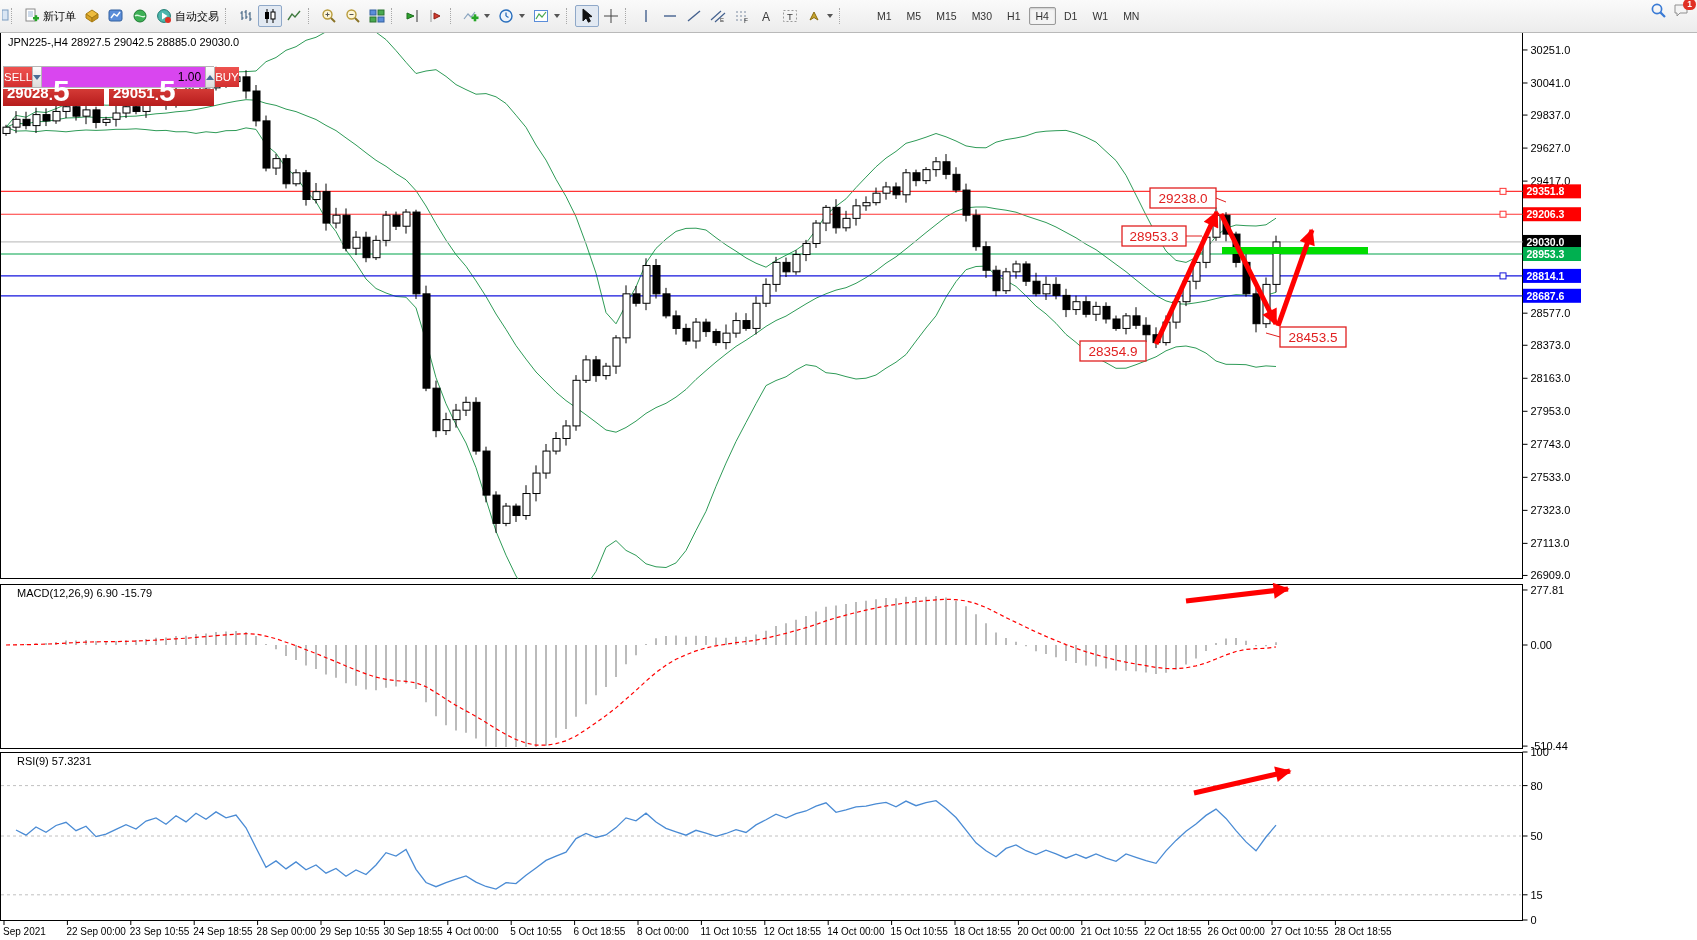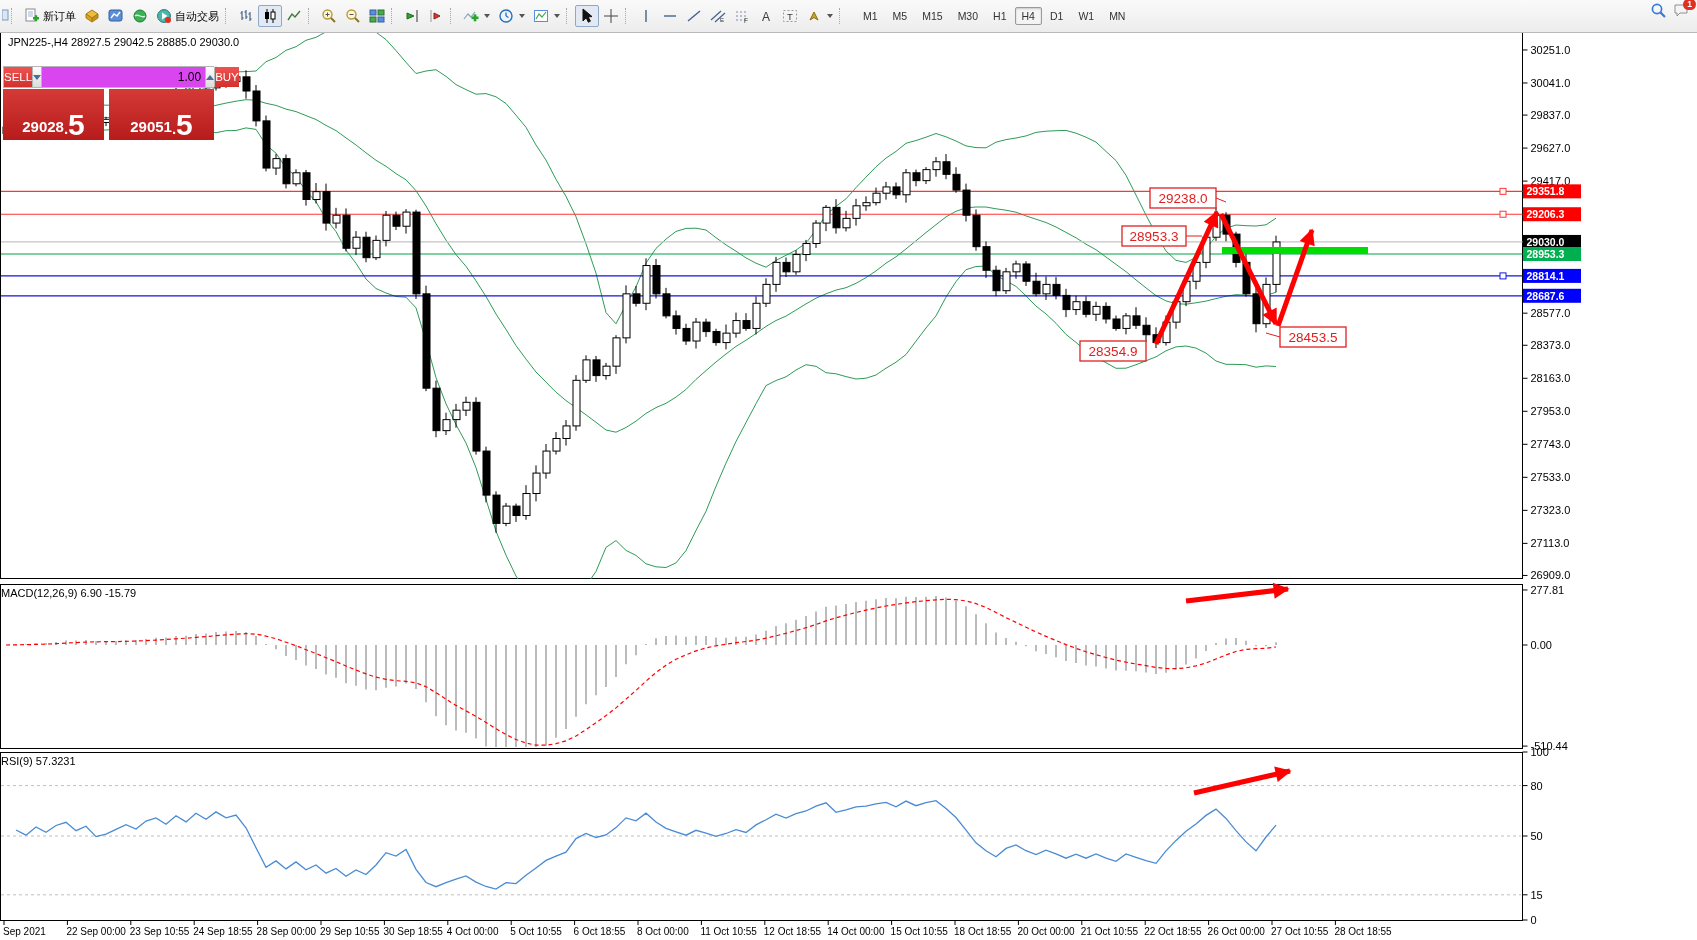--- a/index.html
+++ b/index.html
@@ -9,47 +9,47 @@
   #toolbar{position:absolute;left:0;top:0;width:1697px;height:22px;
     background:linear-gradient(#fafafa,#ececec);border-bottom:1px solid #b9b9b9;
     display:flex;align-items:center;padding:16px 2px;box-sizing:border-box;z-index:10;}
   .tbtn{display:flex;align-items:center;gap:3px;height:20px;padding:0 3px;border:1px solid transparent;
     border-radius:2px;cursor:default;}
   .tbtn.pressed{background:#e2e9f2;border:1px solid #8fa8c8;}
   .tsep{width:4px;height:16px;border-left:1px dotted #a8a8a8;margin:0 4px 0 2px;}
   .tlabel{font-size:11px;white-space:nowrap;}
   .caret{width:0;height:0;border-left:3px solid transparent;border-right:3px solid transparent;
     border-top:4px solid #555;margin-left:2px;}
-  #tf-bar{display:flex;align-items:center;gap:1px;margin-left:8px;}
+  #tf-bar{display:flex;align-items:center;gap:1px;margin-left:22px;}
   .tfbtn{padding:2px 6px;font-size:10.5px;color:#333;border:1px solid transparent;border-radius:2px;}
   .tfbtn.active{background:#f4f4f4;border:1px solid #9a9a9a;box-shadow:inset 0 1px 2px rgba(0,0,0,.18);}
   #toolbar-right{position:absolute;right:6px;top:1px;display:flex;align-items:center;gap:6px;height:20px;}
   #chat-badge{position:absolute;right:-5px;top:-3px;background:#e03024;color:#fff;font-size:8.5px;
     font-weight:bold;border-radius:7px;min-width:11px;height:11px;line-height:11px;text-align:center;padding:0 1px;}
   
   #chart-title{position:absolute;left:8px;top:36px;font-size:11px;z-index:3;}
-  .ind-label{position:absolute;left:1px;font-size:11px;z-index:3;}
+  .ind-label{position:absolute;left:17px;font-size:11px;z-index:3;}
   #macd-label{top:587px;}
   #rsi-label{top:755px;}
   
   #trade-panel{position:absolute;left:3px;top:46px;z-index:5;width:211px;margin-top:20px;}
   #tp-row1{display:flex;height:22px;background:#ededed;border:1px solid #b5b5b5;box-sizing:border-box;}
   .tp-btn{color:#fff;font-size:11.5px;display:flex;align-items:center;justify-content:center;
     background:linear-gradient(#ef5350,#d32f2f);}
   #tp-sell{width:40px;}
   #tp-buy{width:53px;}
   .tp-spin{width:16px;background:linear-gradient(#fdfdfd,#dcdcdc);border-left:1px solid #b5b5b5;
     border-right:1px solid #b5b5b5;display:flex;align-items:center;justify-content:center;}
   .tri-dn{width:0;height:0;border-left:4px solid transparent;border-right:4px solid transparent;border-top:5px solid #4a6e96;}
   .tri-up{width:0;height:0;border-left:4px solid transparent;border-right:4px solid transparent;border-bottom:5px solid #4a6e96;}
   #tp-vol{flex:1;border:none;outline:none;text-align:right;font-size:12px;padding:0 4px;background:#d946ef;
     font-family:"Liberation Sans",sans-serif;}
   #tp-row2{display:flex;gap:5px;margin-top:1px;}
-  .tp-price{height:51px;background:linear-gradient(#d43a36,#b71c1c);color:#fff;display:flex;
-    align-items:flex-end;justify-content:center;padding:8px 4px 1px 4px;box-sizing:border-box;}
+  .tp-price{height:17px;background:linear-gradient(#d43a36,#b71c1c);color:#fff;display:flex;
+    align-items:flex-end;justify-content:flex-start;padding:8px 4px 1px 4px;box-sizing:border-box;}
   #tp-price-sell{width:101px;}
   #tp-price-buy{width:105px;}
   .pp-main{font-size:15px;font-weight:bold;line-height:20px;margin-bottom:2px;}
   .pp-dot{font-size:15px;font-weight:bold;margin-bottom:2px;}
   .pp-big{font-size:30px;font-weight:bold;line-height:28px;}
   svg text{font-family:"Liberation Sans","DejaVu Sans",sans-serif;}
 </style>
 </head>
 <body>
 

